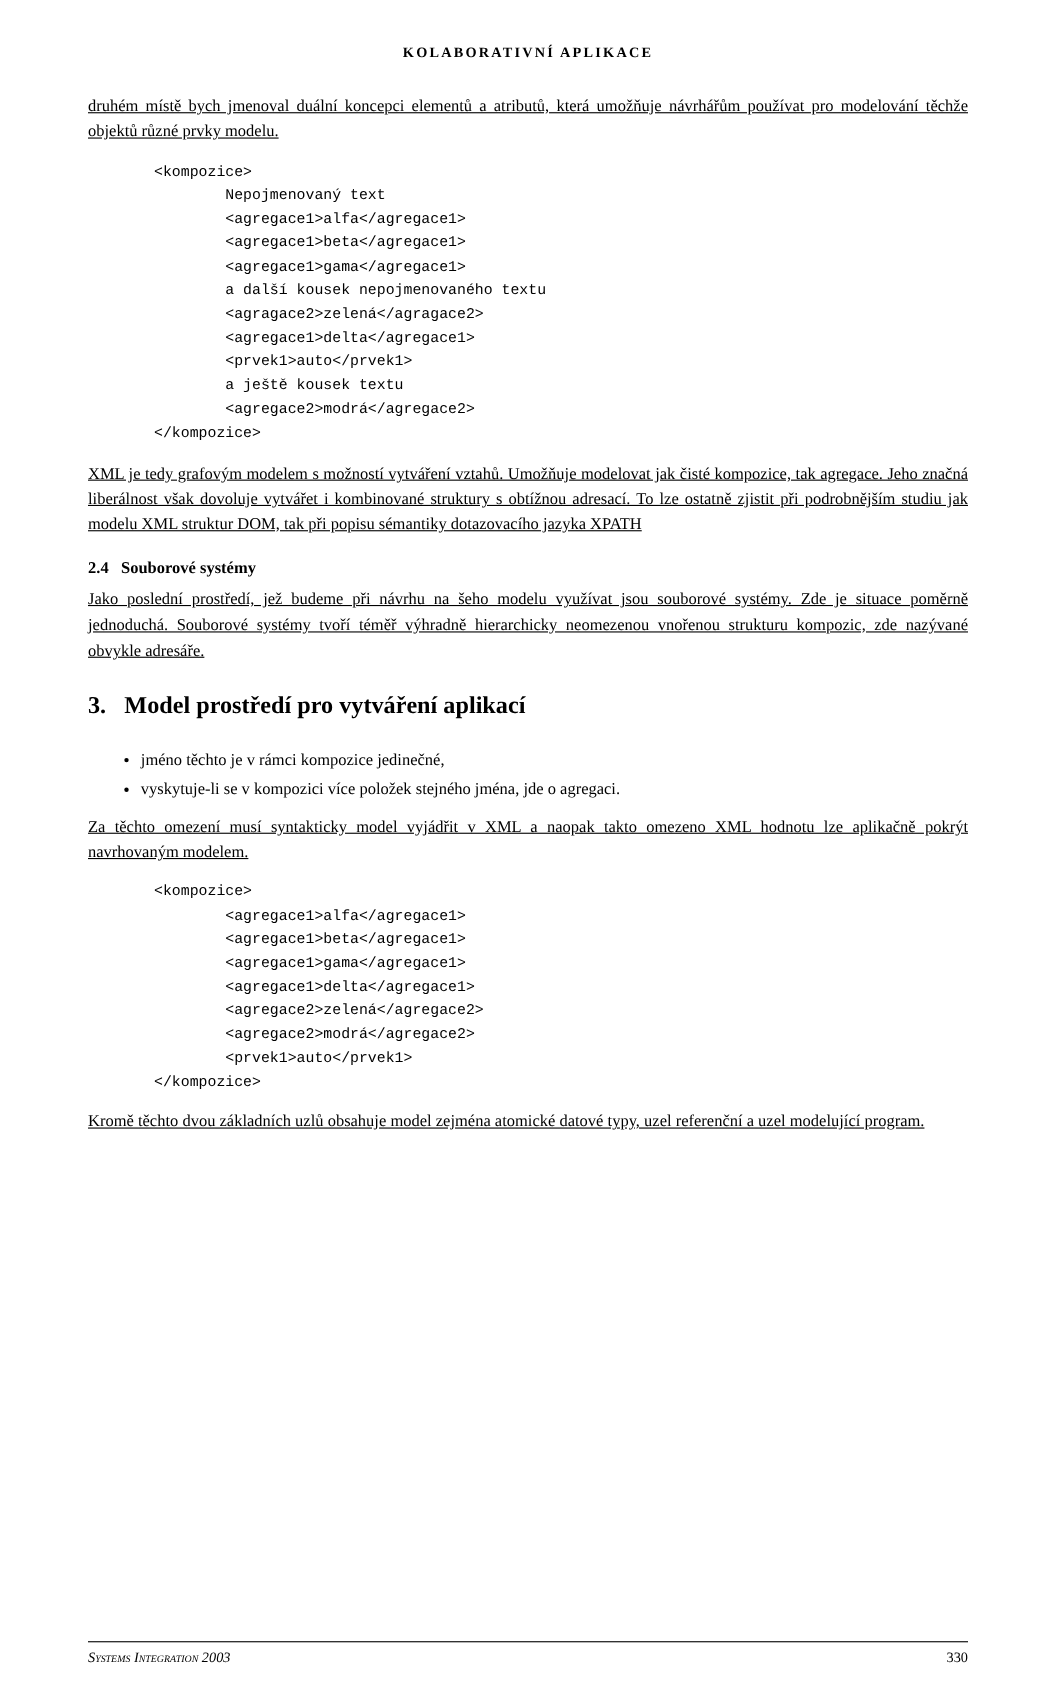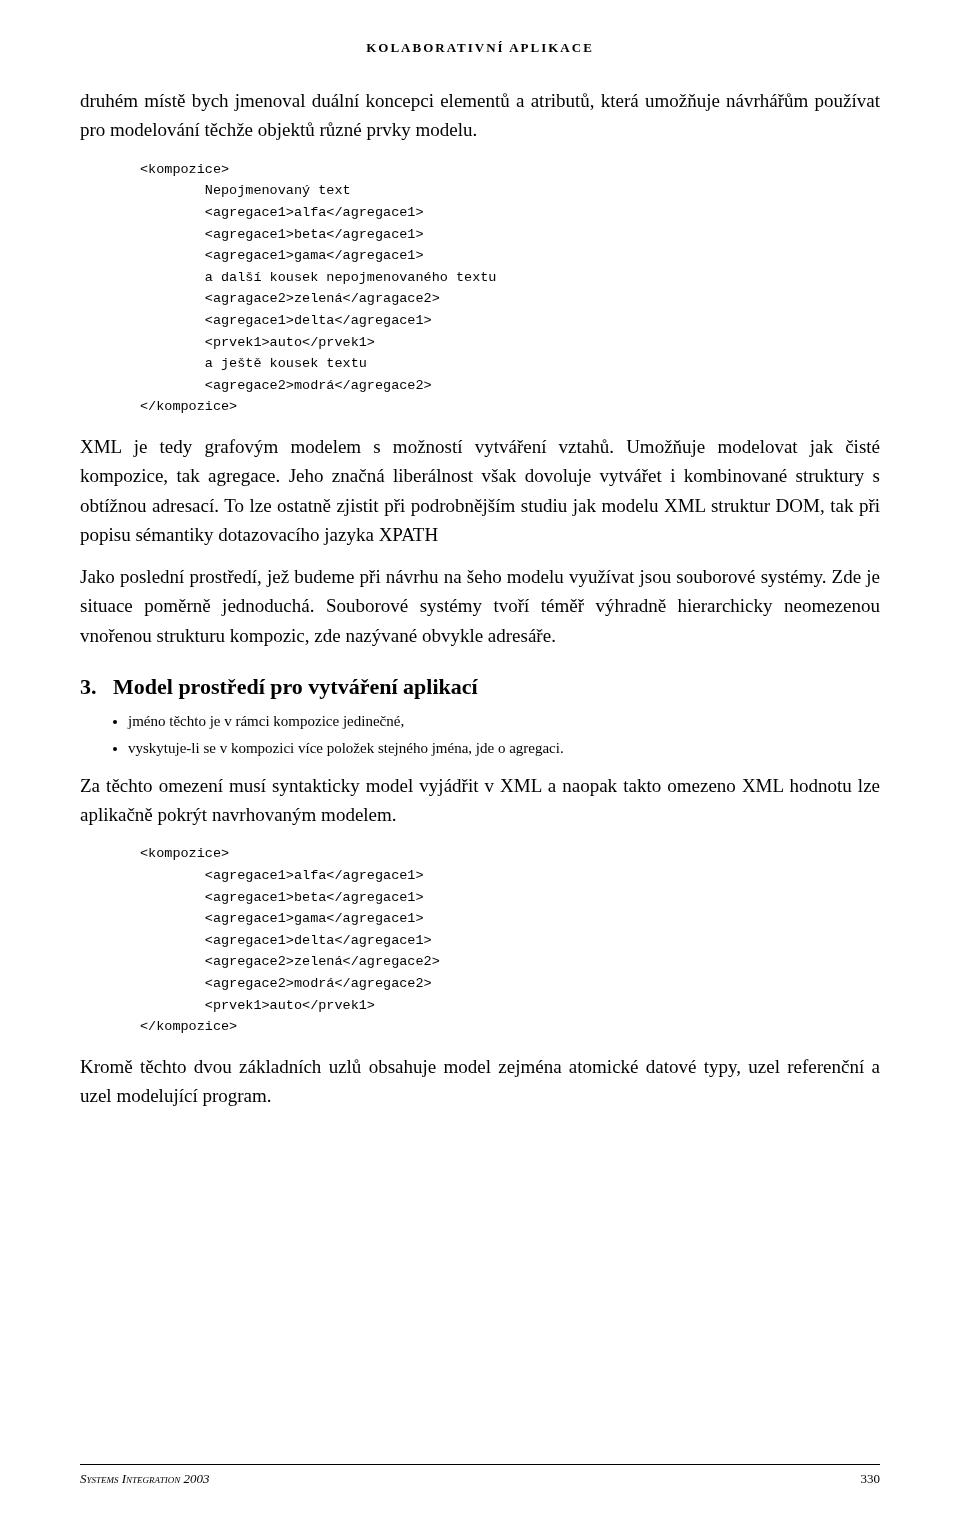--- a/index.html
+++ b/index.html
@@ -30,24 +30,25 @@
       font-size: 13px;
       font-weight: bold;
       letter-spacing: 2px;
       text-transform: uppercase;
       font-variant: small-caps;
       margin-bottom: 30px;
       font-family: "Times New Roman", Times, serif;
     }
 
     .body-text {
-      font-size: 19px;
+      font-size: 15px;
       line-height: 1.55;
       text-align: justify;
       margin-bottom: 12px;
+      text-decoration: underline;
     }
 
     .code-block {
       font-family: "Courier New", Courier, monospace;
       font-size: 13.5px;
       line-height: 1.6;
       margin: 14px 0 14px 60px;
       white-space: pre;
     }
 
@@ -55,37 +56,37 @@
       font-size: 15px;
       font-weight: bold;
       margin-top: 20px;
       margin-bottom: 8px;
     }
 
     .section-heading-lg {
       font-size: 22px;
       font-weight: bold;
       margin-top: 24px;
-      margin-bottom: 10px;
+      margin-bottom: 26px;
     }
 
     .bullet-list {
       margin-left: 48px;
       margin-bottom: 10px;
     }
 
     .bullet-list li {
       list-style-type: disc;
       margin-bottom: 4px;
       line-height: 1.55;
     }
 
     .page-footer {
       position: absolute;
-      bottom: 42px;
+      bottom: 14px;
       left: 80px;
       right: 80px;
       display: flex;
       justify-content: space-between;
       font-size: 13px;
       font-variant: small-caps;
       font-family: "Times New Roman", Times, serif;
       border-top: 1px solid #000;
       padding-top: 6px;
     }
@@ -122,20 +123,25 @@
         &lt;agregace1&gt;delta&lt;/agregace1&gt;
         &lt;prvek1&gt;auto&lt;/prvek1&gt;
         a ještě kousek textu
         &lt;agregace2&gt;modrá&lt;/agregace2&gt;
 &lt;/kompozice&gt;</div>
 
   <p class="body-text">
     <span>XML je tedy grafovým modelem s možností vytváření vztahů. Umožňuje modelovat jak čisté kompozice, tak agregace. Jeho značná liberálnost však dovoluje vytvářet i kombinované struktury s obtížnou adresací. To lze ostatně zjistit při podrobnějším studiu jak modelu XML struktur DOM, tak při popisu sémantiky dotazovacího jazyka XPATH</span>
   </p>
 
+  <div class="section-heading-sm">
+    <span>2.4</span>
+    &nbsp;
+    <span>Souborové systémy</span>
+  </div>
 
   <p class="body-text">
     <span>Jako poslední prostředí, jež budeme při návrhu na šeho modelu využívat jsou souborové systémy. Zde je situace poměrně jednoduchá. Souborové systémy tvoří téměř výhradně hierarchicky neomezenou vnořenou strukturu kompozic, zde nazývané obvykle adresáře.</span>
   </p>
 
   <div class="section-heading-lg">
     <span>3.</span>
     &nbsp;
     <span>Model prostředí pro vytváření aplikací</span>
   </div>

